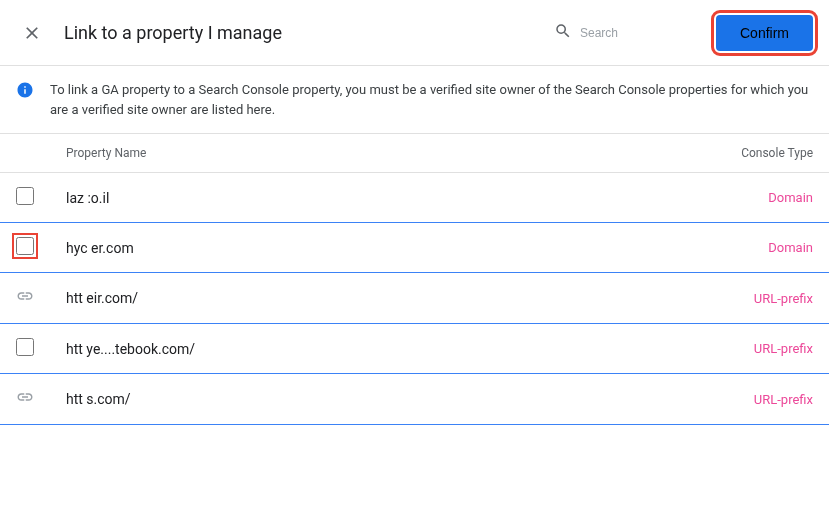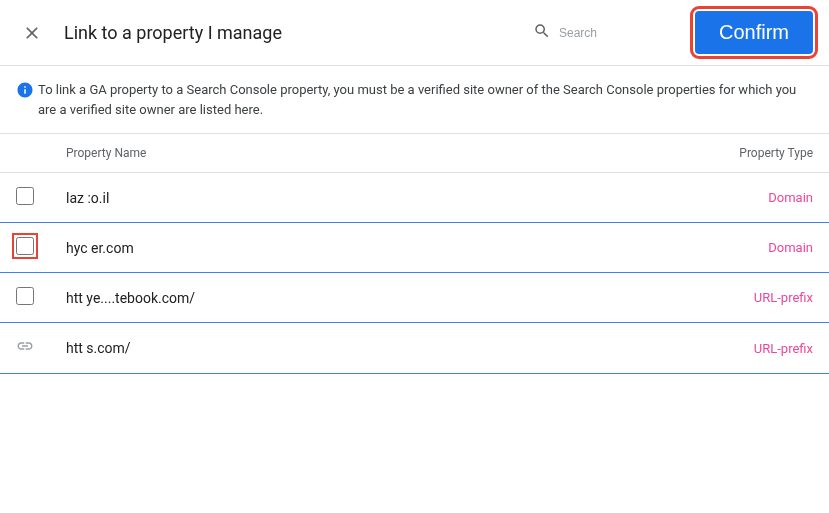--- a/index.html
+++ b/index.html
@@ -54,37 +54,37 @@
     .search-input {
       border: none;
       outline: none;
       font-size: 12px;
       color: #202124;
       width: 120px;
     }
     .search-input::placeholder { color: #9aa0a6; }
     .confirm-btn {
       background: #1a73e8;
-      color: #ffffff;
+      color: #000000;
       border: none;
       border-radius: 4px;
       padding: 10px 24px;
-      font-size: 20px;
+      font-size: 14px;
       font-weight: 500;
       cursor: pointer;
       outline: 3px solid #ea4335;
       outline-offset: 2px;
     }
 
     
     .info-bar {
       display: flex;
       align-items: flex-start;
       padding: 14px 16px;
-      gap: 4px;
+      gap: 16px;
       background: #fff;
       border-bottom: 1px solid #e0e0e0;
     }
     .info-icon {
       color: #1a73e8;
       font-size: 18px;
       flex-shrink: 0;
       margin-top: 1px;
     }
     .info-text {
@@ -184,35 +184,42 @@
   </span>
   <span class="info-text">To link a GA property to a Search Console property, you must be a verified site owner of the Search Console properties for which you are a verified site owner are listed here.</span>
 </div>
 
 <div class="table-container">
   <table>
     <thead>
       <tr>
         <th class="col-checkbox"></th>
         <th class="col-name">Property Name</th>
-        <th class="col-type">Property Type</th>
+        <th class="col-type">Console Type</th>
       </tr>
     </thead>
     <tbody id="table-body">
     <tr>
           <td class="checkbox-cell"><input type="checkbox" class="row-checkbox" style=""></td>
           <td class="prop-name">laz       :o.il</td>
           <td>Domain</td>
         </tr>
         <tr>
           <td class="checkbox-cell"><input type="checkbox" class="row-checkbox highlighted" style=""></td>
           <td class="prop-name">hyc             er.com</td>
           <td>Domain</td>
         </tr>
         <tr>
+          <td class="checkbox-cell"><span class="link-icon"><svg width="18" height="18" viewBox="0 0 24 24" fill="#9aa0a6">
+                <path d="M3.9 12c0-1.71 1.39-3.1 3.1-3.1h4V7H7c-2.76 0-5 2.24-5 5s2.24 5 5 5h4v-1.9H7c-1.71 0-3.1-1.39-3.1-3.1zM8 13h8v-2H8v2zm9-6h-4v1.9h4c1.71 0 3.1 1.39 3.1 3.1s-1.39 3.1-3.1 3.1h-4V17h4c2.76 0 5-2.24 5-5s-2.24-5-5-5z"></path>
+              </svg></span></td>
+          <td class="prop-name">htt               eir.com/</td>
+          <td>URL-prefix</td>
+        </tr>
+        <tr>
           <td class="checkbox-cell"><input type="checkbox" class="row-checkbox" style=""></td>
           <td class="prop-name">htt      ye....tebook.com/</td>
           <td>URL-prefix</td>
         </tr>
         <tr>
           <td class="checkbox-cell"><span class="link-icon"><svg width="18" height="18" viewBox="0 0 24 24" fill="#9aa0a6">
                 <path d="M3.9 12c0-1.71 1.39-3.1 3.1-3.1h4V7H7c-2.76 0-5 2.24-5 5s2.24 5 5 5h4v-1.9H7c-1.71 0-3.1-1.39-3.1-3.1zM8 13h8v-2H8v2zm9-6h-4v1.9h4c1.71 0 3.1 1.39 3.1 3.1s-1.39 3.1-3.1 3.1h-4V17h4c2.76 0 5-2.24 5-5s-2.24-5-5-5z"></path>
               </svg></span></td>
           <td class="prop-name">htt         s.com/</td>
           <td>URL-prefix</td>

